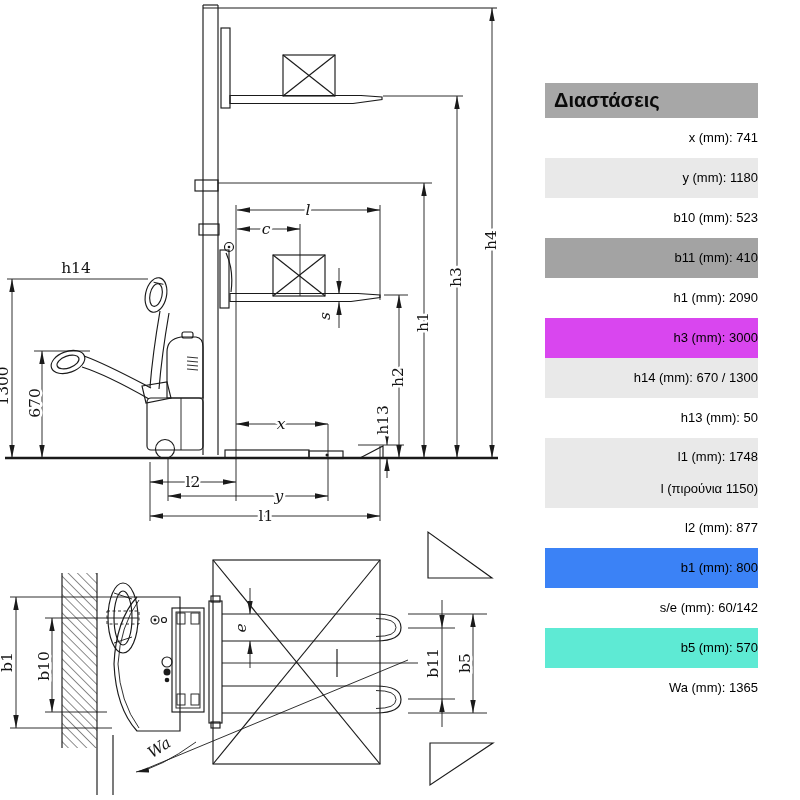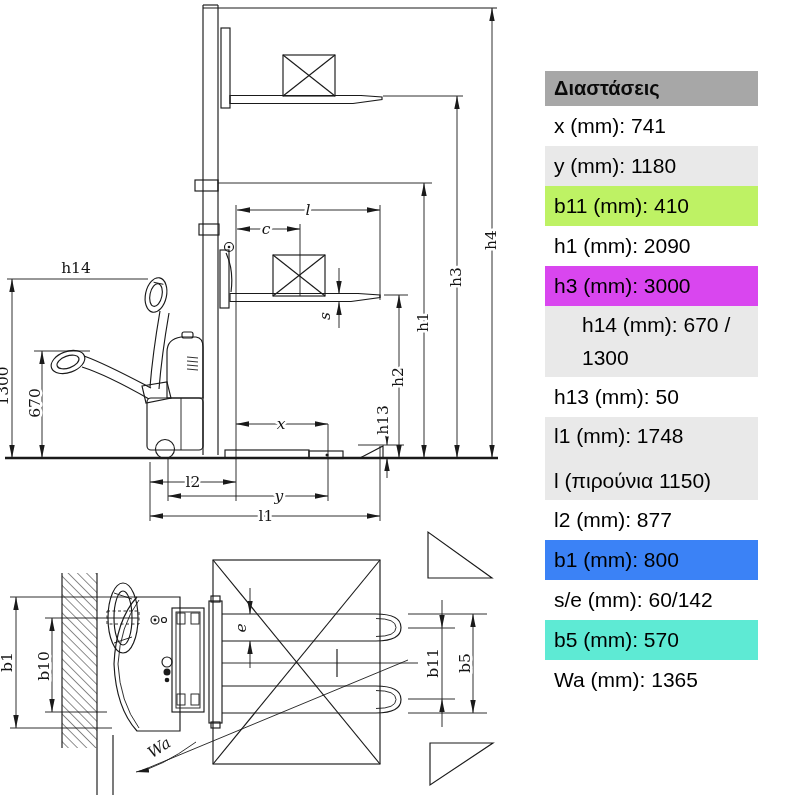--- a/index.html
+++ b/index.html
@@ -2,23 +2,23 @@
 <html><head>
 <meta charset="utf-8">
 <style>
   html,body{margin:0;padding:0;background:#fff;}
   #stage{position:relative;width:800px;height:800px;background:#fff;overflow:hidden;
          font-family:"Liberation Sans",sans-serif;}
   #drawing{position:absolute;left:0;top:0;}
   
   #spec{position:absolute;left:545px;top:71px;width:213px;}
   .spec-header{height:35px;line-height:35px;background:#a7a7a7;color:#0a0a0a;
-               font-size:20px;font-weight:bold;padding-left:9px;box-sizing:border-box;}
+               font-size:20px;font-weight:bold;padding-left:9px;box-sizing:border-box;margin-top:12px;}
   .spec-row{min-height:40px;display:flex;flex-direction:column;justify-content:center;
-            padding:3px 0;box-sizing:border-box;font-size:21px;color:#000;}
+            padding:3px 0;box-sizing:border-box;font-size:13px;color:#000;text-align:right;}
   .spec-row.shaded{background:#e9e9e9;background-clip:content-box;}
   .spec-row span{padding-left:9px;line-height:1.55;}
   .spec-row.double{min-height:70px;gap:12px;}
   
   .ln{stroke:#1a1a1a;stroke-width:1.15;fill:none;}
   .thin{stroke:#1a1a1a;stroke-width:0.9;fill:none;}
   .dim{stroke:#1a1a1a;stroke-width:0.9;fill:none;}
   .ground{stroke:#1a1a1a;stroke-width:2.5;fill:none;}
   .dim-label{font-family:"DejaVu Serif",serif;font-size:15.5px;fill:#141414;
              paint-order:stroke;stroke:#ffffff;stroke-width:5px;stroke-linejoin:round;}
@@ -259,21 +259,24 @@
 
   <div id="spec">
     <div class="spec-header" style="background: rgb(167, 167, 167);">Διαστάσεις</div>
     <div>
         <div class="spec-row">
           <span>x (mm): 741</span>
         </div>
         <div class="spec-row shaded" style="background: rgb(233, 233, 233);">
           <span>y (mm): 1180</span>
         </div>
-        <div class="spec-row shaded" style="background: #bef264;">
+        <div class="spec-row">
+          <span>b10 (mm): 523</span>
+        </div>
+        <div class="spec-row shaded" style="background: #a3a3a3;">
           <span>b11 (mm): 410</span>
         </div>
         <div class="spec-row">
           <span>h1 (mm): 2090</span>
         </div>
         <div class="spec-row shaded" style="background: #d946ef;">
           <span>h3 (mm): 3000</span>
         </div>
         <div class="spec-row shaded" style="background: rgb(233, 233, 233); padding-left: 28px;">
           <span>h14 (mm): 670 / 1300</span>

